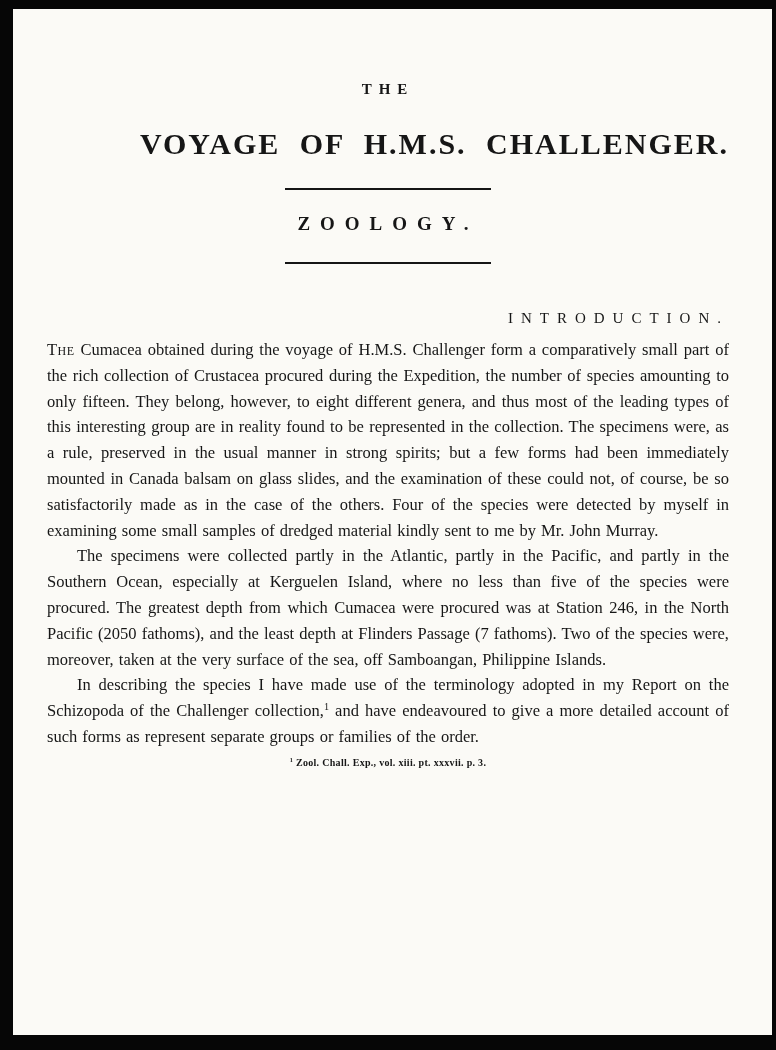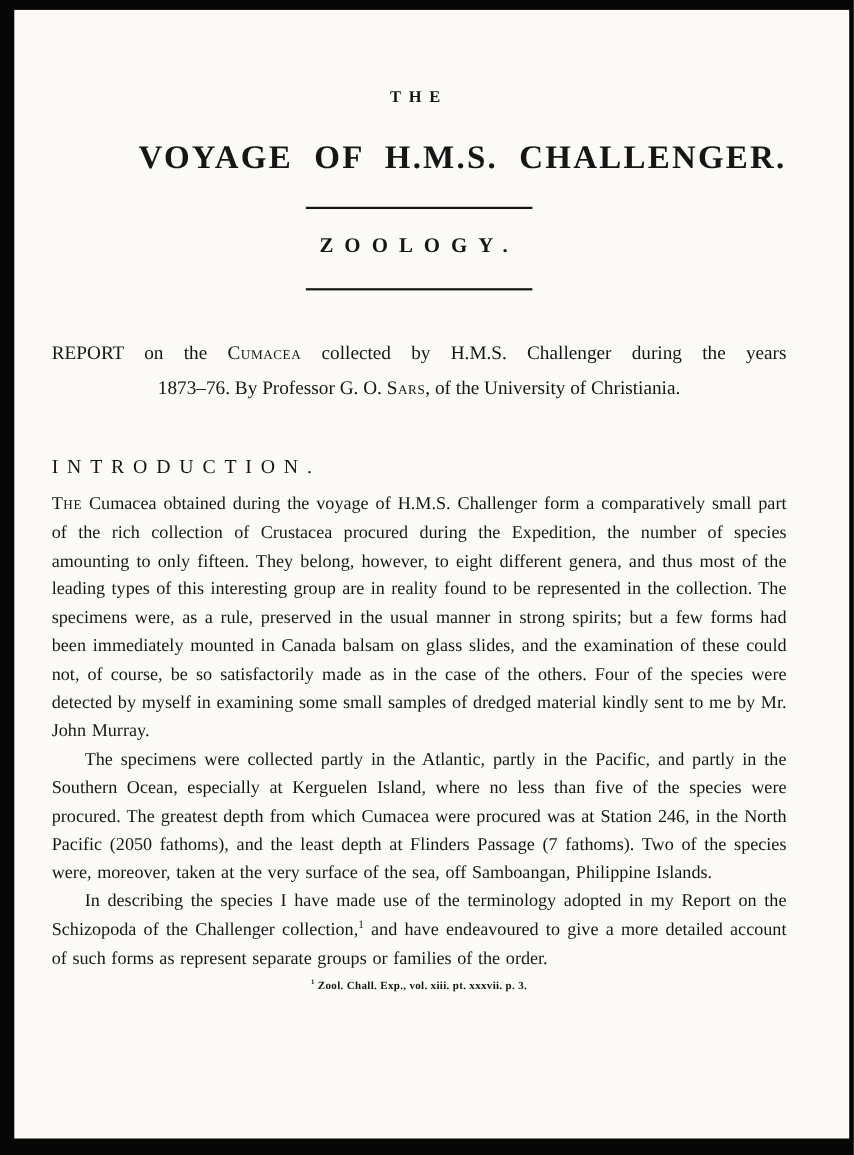--- a/index.html
+++ b/index.html
@@ -19,21 +19,21 @@
     position: absolute;
     top: 9px;
     left: 13px;
     right: 4px;
     bottom: 15px;
     background: #fbfaf6;
     color: #161616;
     font-family: "Liberation Serif", "DejaVu Serif", serif;
   }
   .inner {
-    padding: 0 57px 0 34px;
+    padding: 0 43px 0 34px;
   }
   .series-title {
     margin-top: 72px;
     text-align: center;
     font-size: 15px;
     font-weight: bold;
     letter-spacing: 7px;
   }
   .main-title {
     margin: 29px 0 0 0;
@@ -63,22 +63,22 @@
   }
   .report-line1 {
     text-align: justify;
     text-align-last: justify;
   }
   .report-line2 {
     text-align: center;
   }
   .intro-heading {
     margin: 46px 0 0 0;
-    text-align: left;
-    font-size: 18px;
+    text-align: right;
+    font-size: 15px;
     font-weight: normal;
     letter-spacing: 8px;
   }
   .body-text {
     margin-top: 10px;
   }
   .body-para {
     margin: 0;
     font-size: 16.5px;
     line-height: 25.8px;
@@ -114,24 +114,20 @@
       <div class="series-title">THE</div>
 
       <h1 class="main-title">VOYAGE OF H.M.S. CHALLENGER.</h1>
 
       <div class="rule"></div>
 
       <h2 class="section-title">ZOOLOGY.</h2>
 
       <div class="rule"></div>
 
-      <div class="report-heading">
-        <div class="report-line1"><span>REPORT on the </span><span class="sc">Cumacea</span><span> collected by H.M.S. Challenger during the years</span></div>
-        <div class="report-line2"><span>1873–76. By Professor G. O. </span><span class="sc">Sars</span><span>, of the University of Christiania.</span></div>
-      </div>
 
       <h3 class="intro-heading">INTRODUCTION.</h3>
 
       <div class="body-text">
 
         <p class="body-para"><span class="sc">The</span><span> Cumacea obtained during the voyage of H.M.S. Challenger form a comparatively small part of the rich collection of Crustacea procured during the Expedition, the number of species amounting to only fifteen. They belong, however, to eight different genera, and thus most of the leading types of this interesting group are in reality found to be represented in the collection. The specimens were, as a rule, preserved in the usual manner in strong spirits; but a few forms had been immediately mounted in Canada balsam on glass slides, and the examination of these could not, of course, be so satisfactorily made as in the case of the others. Four of the species were detected by myself in examining some small samples of dredged material kindly sent to me by Mr. John Murray.</span></p>
 
         <p class="body-para indent">The specimens were collected partly in the Atlantic, partly in the Pacific, and partly in the Southern Ocean, especially at Kerguelen Island, where no less than five of the species were procured. The greatest depth from which Cumacea were procured was at Station 246, in the North Pacific (2050 fathoms), and the least depth at Flinders Passage (7 fathoms). Two of the species were, moreover, taken at the very surface of the sea, off Samboangan, Philippine Islands.</p>
 
         <p class="body-para indent"><span>In describing the species I have made use of the terminology adopted in my Report on the Schizopoda of the Challenger collection,</span><sup>1</sup><span> and have endeavoured to give a more detailed account of such forms as represent separate groups or families of the order.</span></p>

